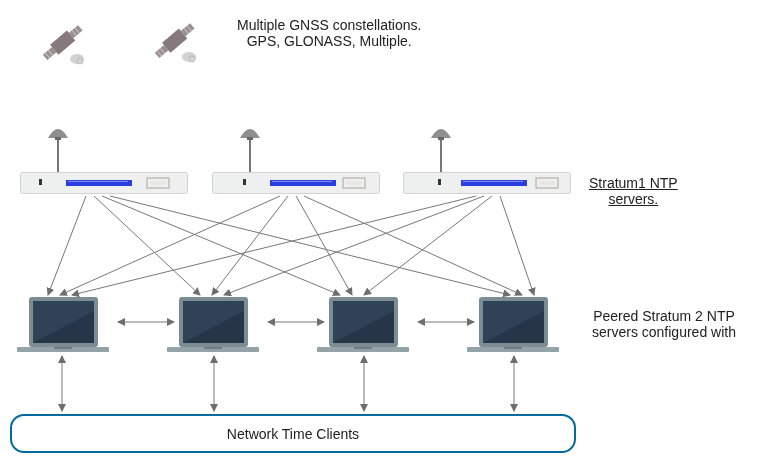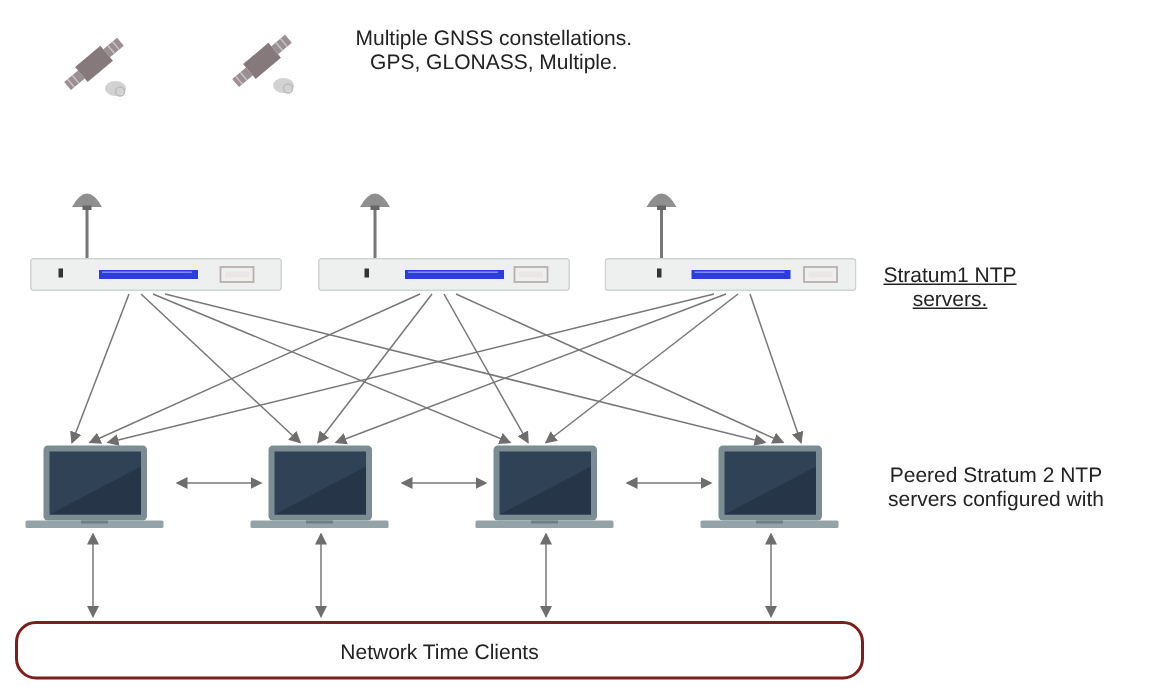--- a/index.html
+++ b/index.html
@@ -2,21 +2,21 @@
 <html><head>
 <meta charset="utf-8">
 <style>
   html, body { margin: 0; padding: 0; background: #ffffff; }
   body { width: 776px; height: 458px; position: relative; overflow: hidden;
          font-family: "Liberation Sans", sans-serif; color: #1a1a1a; }
   .abs { position: absolute; }
   .label { font-size: 14px; line-height: 16px; color: #222; white-space: nowrap; text-align: center; }
   #wires { position: absolute; left: 0; top: 0; width: 776px; height: 458px; }
   .clients-box { position: absolute; left: 10px; top: 414px; width: 566px; height: 39px;
-                 border: 2px solid #7f1d1d; border-radius: 14px; box-sizing: border-box;
+                 border: 2px solid #0369a1; border-radius: 14px; box-sizing: border-box;
                  display: flex; align-items: center; justify-content: center;
                  font-size: 14px; color: #222; background: #fff; }
 </style>
 </head>
 <body>
 
 <svg id="wires" viewBox="0 0 776 458">
   <defs>
     <marker id="arr" markerWidth="8" markerHeight="8" refX="7" refY="4" orient="auto" markerUnits="userSpaceOnUse">
       <path d="M0,0 L8,4 L0,8 z" fill="#6e6e6e"></path>

